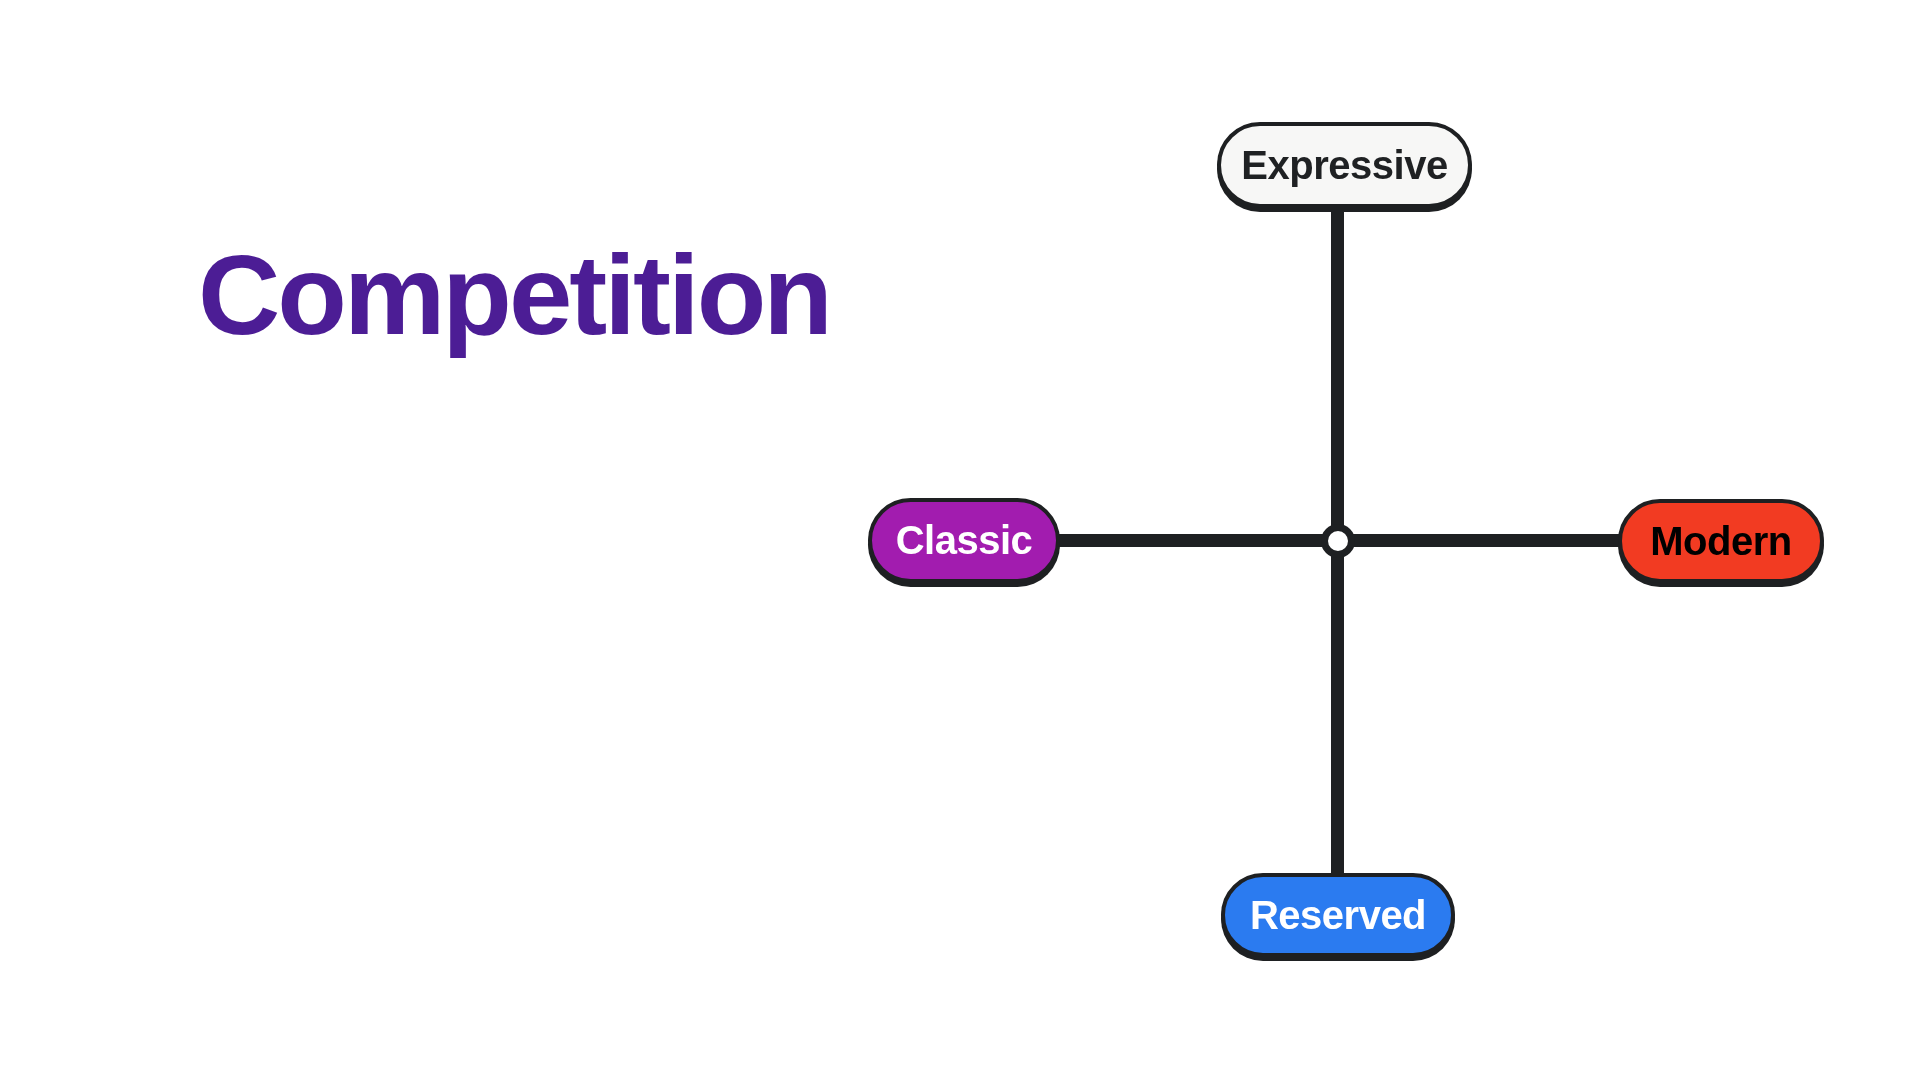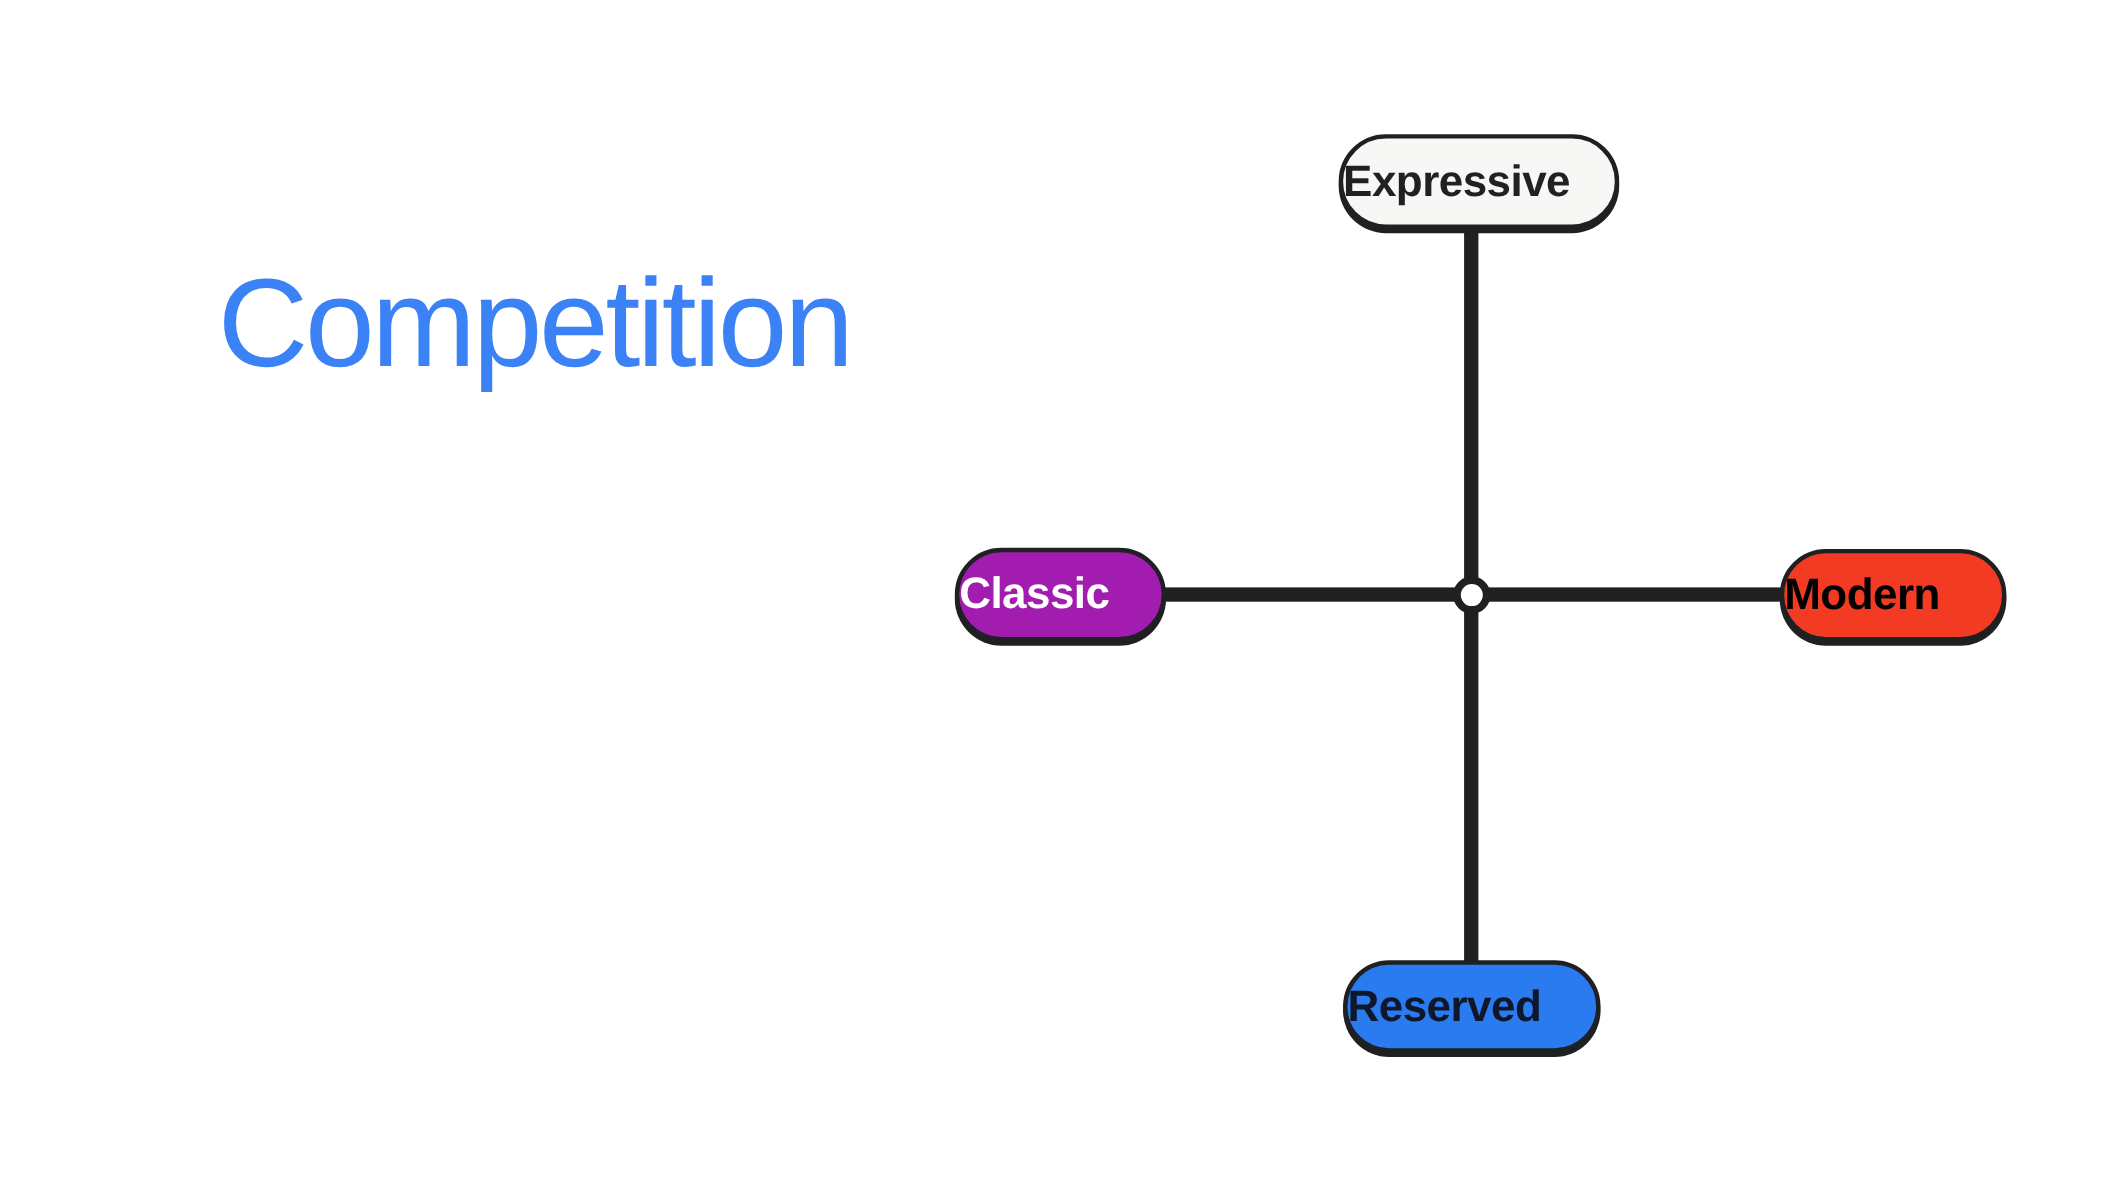--- a/index.html
+++ b/index.html
@@ -16,24 +16,24 @@
     position: relative;
     width: 1920px;
     height: 1080px;
     background: #ffffff;
   }
   .title {
     position: absolute;
     left: 198px;
     top: 238px;
     font-size: 114px;
-    font-weight: normal;
+    font-weight: bold;
     letter-spacing: -3px;
     line-height: 1.0;
-    color: #3b82f6;
+    color: #4c1d95;
   }
   .axis-line {
     position: absolute;
     background: var(--ink);
     z-index: 1;
   }
   .axis-line.vertical {
     left: 1331px;
     top: 195px;
     width: 13px;
@@ -53,21 +53,21 @@
     height: 34px;
     border: 7px solid var(--ink);
     border-radius: 50%;
     background: #ffffff;
     z-index: 2;
   }
   .node {
     position: absolute;
     display: flex;
     align-items: center;
-    justify-content: flex-start;
+    justify-content: center;
     border: 4px solid var(--ink);
     box-shadow: 0 4px 0 var(--ink);
     border-radius: 60px;
     font-weight: bold;
     font-size: 40px;
     letter-spacing: -0.5px;
     z-index: 3;
     white-space: nowrap;
   }
   .node-top    { left: 1217px; top: 122px; width: 255px; height: 86px; }
@@ -95,18 +95,18 @@
     </div>
 
     <div class="node node-left" style="background: #a21caf; color: rgb(255, 255, 255);">
       <span>Classic</span>
     </div>
 
     <div class="node node-right" style="background: rgb(242, 59, 34); color: #000000;">
       <span>Modern</span>
     </div>
 
-    <div class="node node-bottom" style="background: rgb(43, 123, 240); color: #0f172a;">
+    <div class="node node-bottom" style="background: rgb(43, 123, 240); color: #ffffff;">
       <span>Reserved</span>
     </div>
 
   </div>
 </div>
 
 </body></html>

